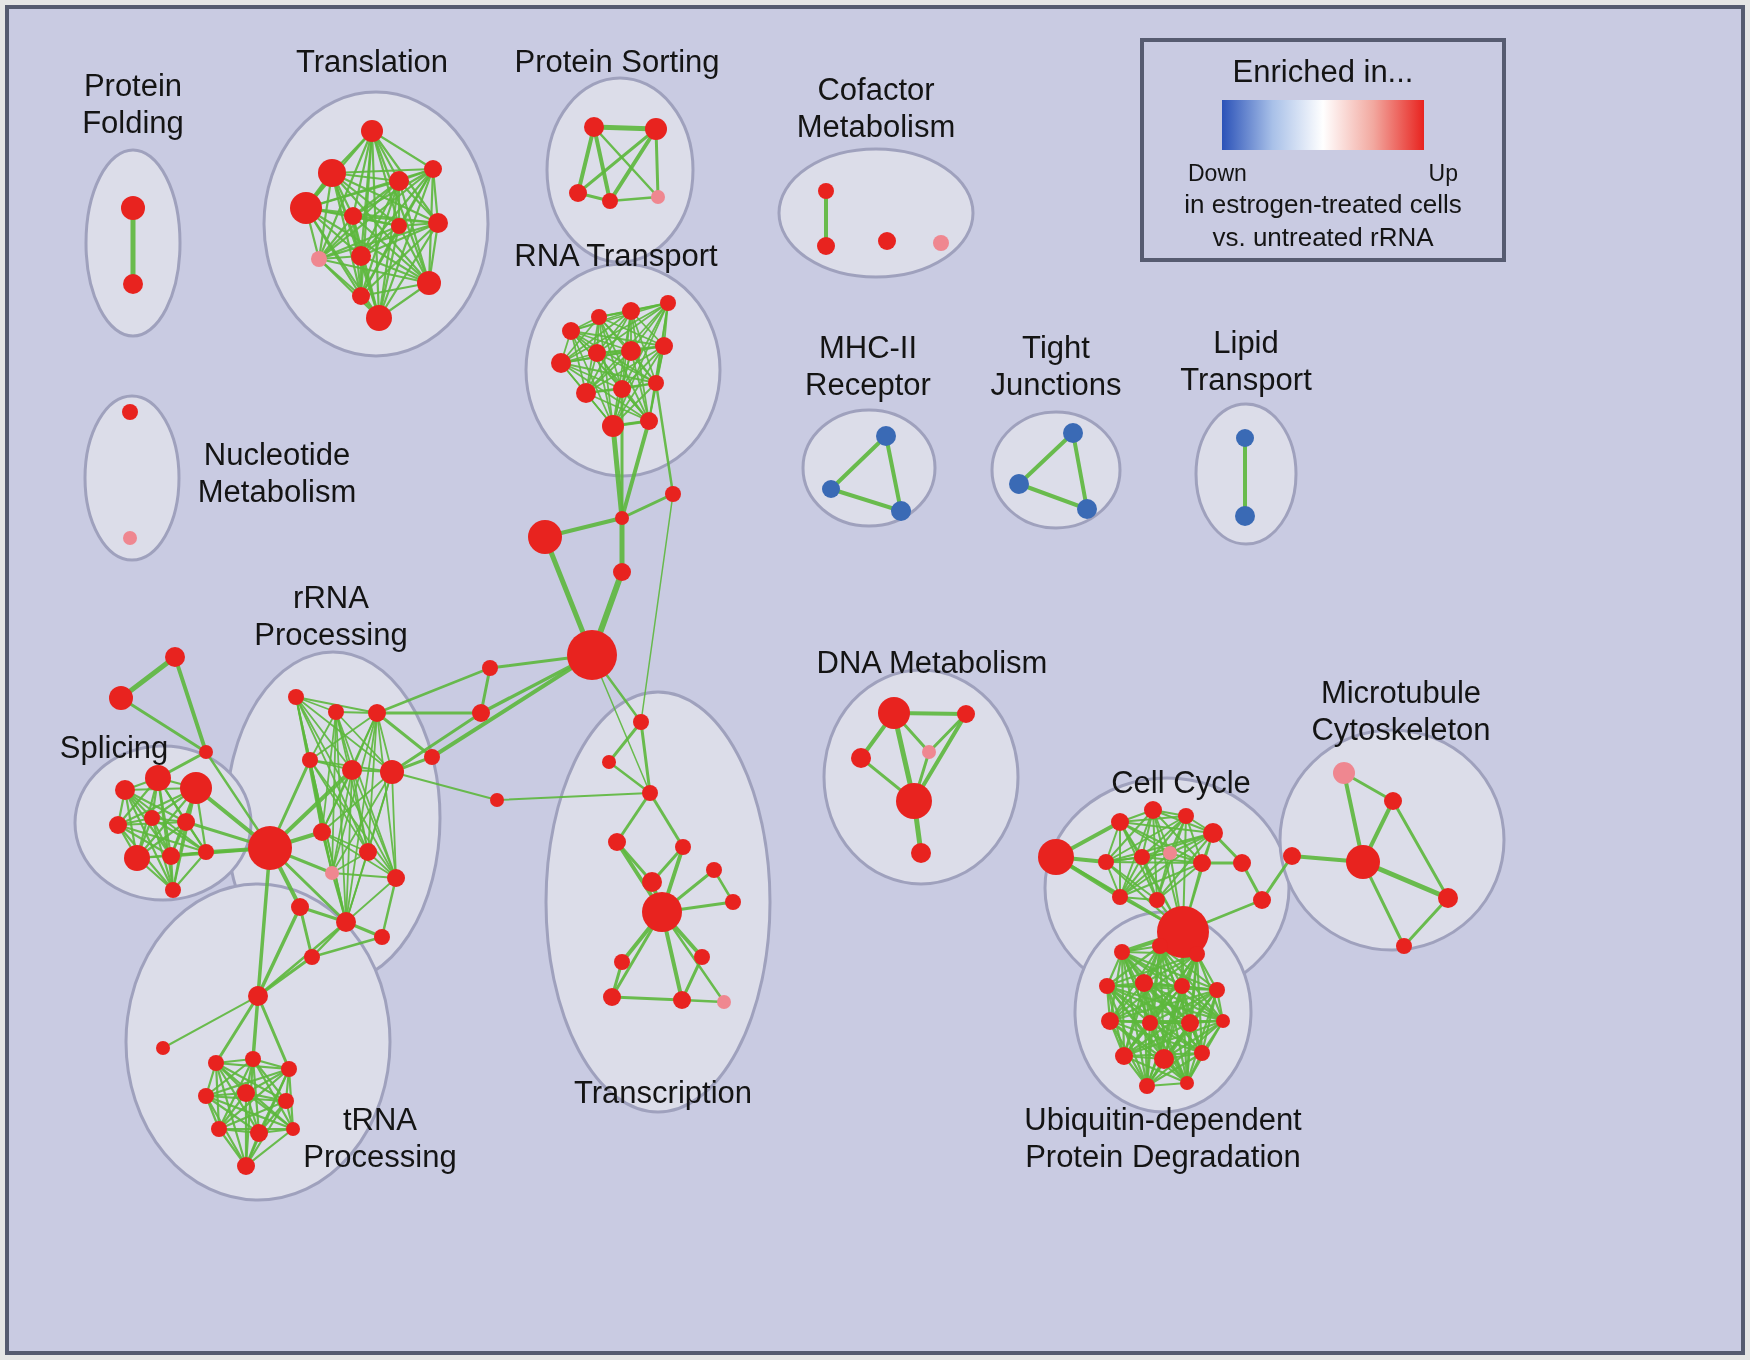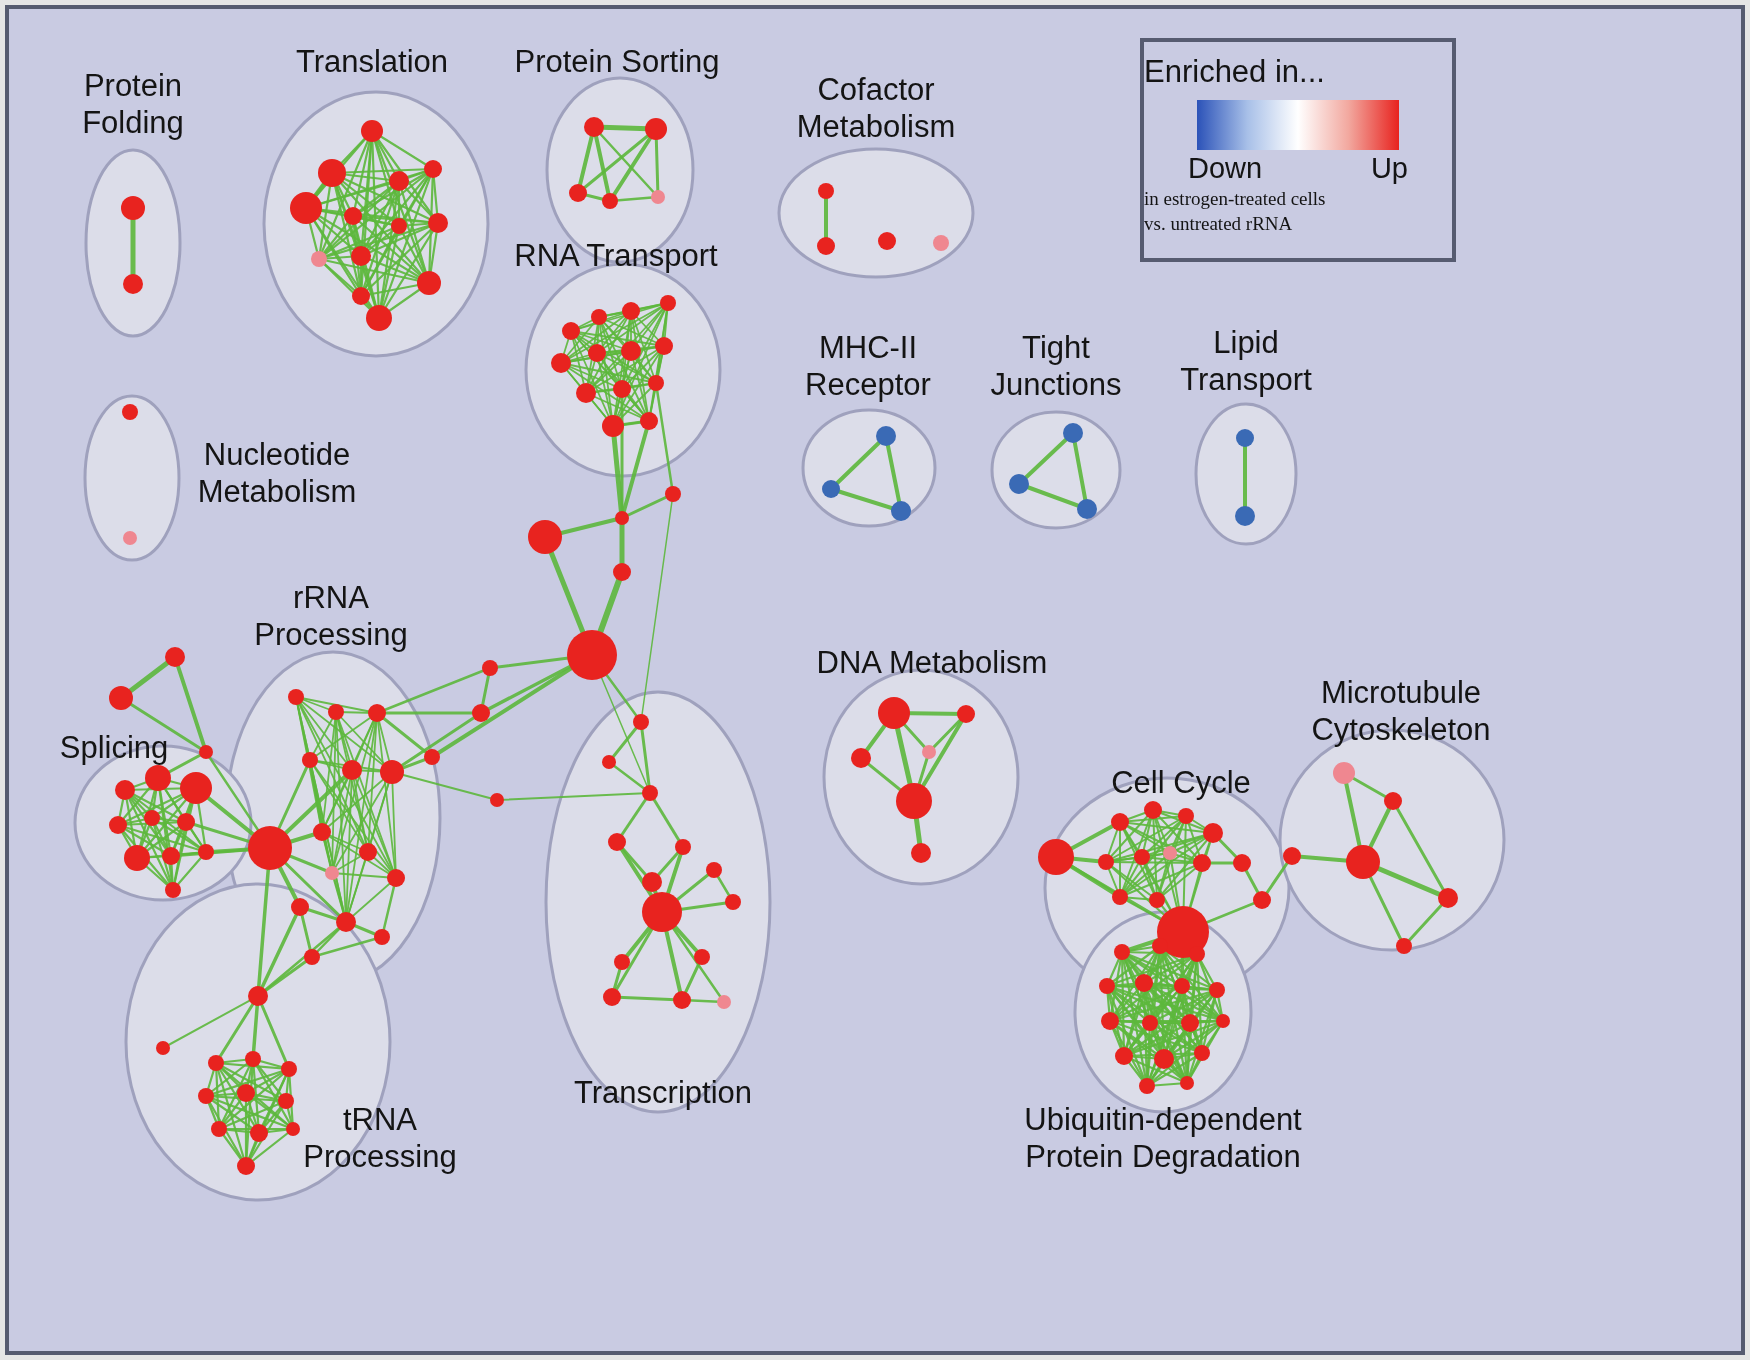--- a/index.html
+++ b/index.html
@@ -1,24 +1,24 @@
 <!DOCTYPE html>
 <html><head>
 <meta charset="utf-8">
 <style>
   html,body{margin:0;padding:0;background:#ffffff;}
   .page{position:relative;width:1750px;height:1360px;background:#e5e5e5;overflow:hidden;
         font-family:"Liberation Sans",sans-serif;}
   #network-svg{position:absolute;left:0;top:0;width:1750px;height:1360px;}
-  .legend{position:absolute;left:1140px;top:38px;width:316px;height:224px;border:4px solid #50556a;
-          box-sizing:border-box;color:#141414;text-align:left;}
+  .legend{position:absolute;left:1140px;top:38px;width:366px;height:224px;border:4px solid #50556a;
+          box-sizing:border-box;color:#141414;text-align:center;}
   .legend-title{font-size:31px;margin-top:12px;}
   .legend-bar{width:202px;height:50px;margin:10px auto 2px;}
-  .legend-extremes{display:flex;justify-content:space-between;padding:0 44px;font-size:29px;margin-top:2px;}
-  .legend-sub{font-size:19px;margin-top:3px;line-height:1.15;font-family:Liberation Serif, serif;}
+  .legend-extremes{display:flex;justify-content:space-between;padding:0 44px;font-size:23px;margin-top:10px;}
+  .legend-sub{font-size:26px;margin-top:3px;line-height:1.15;}
 </style>
 </head>
 <body>
 
 <div class="page">
   <svg id="network-svg" xmlns="http://www.w3.org/2000/svg" viewBox="0 0 1750 1360">
       <rect x="7" y="7" width="1736" height="1346" fill="#c9cbe2" stroke="#565b70" stroke-width="4"></rect>
       <ellipse cx="133" cy="243" rx="47" ry="93" fill="#dcdde9" stroke="#9fa1bd" stroke-width="3"></ellipse>
       <ellipse cx="376" cy="224" rx="112" ry="132" fill="#dcdde9" stroke="#9fa1bd" stroke-width="3"></ellipse>
       <ellipse cx="620" cy="170" rx="73" ry="92" fill="#dcdde9" stroke="#9fa1bd" stroke-width="3"></ellipse>

